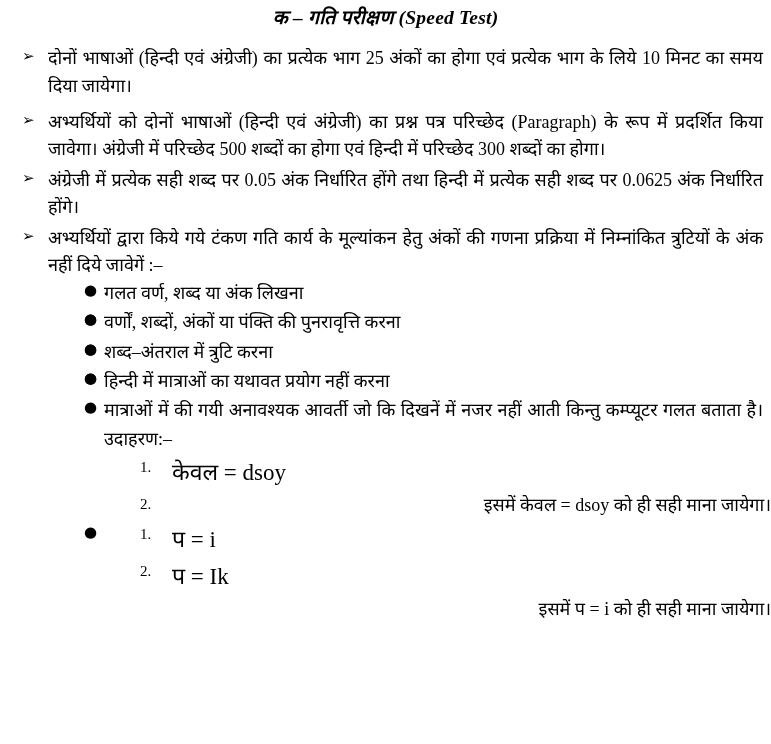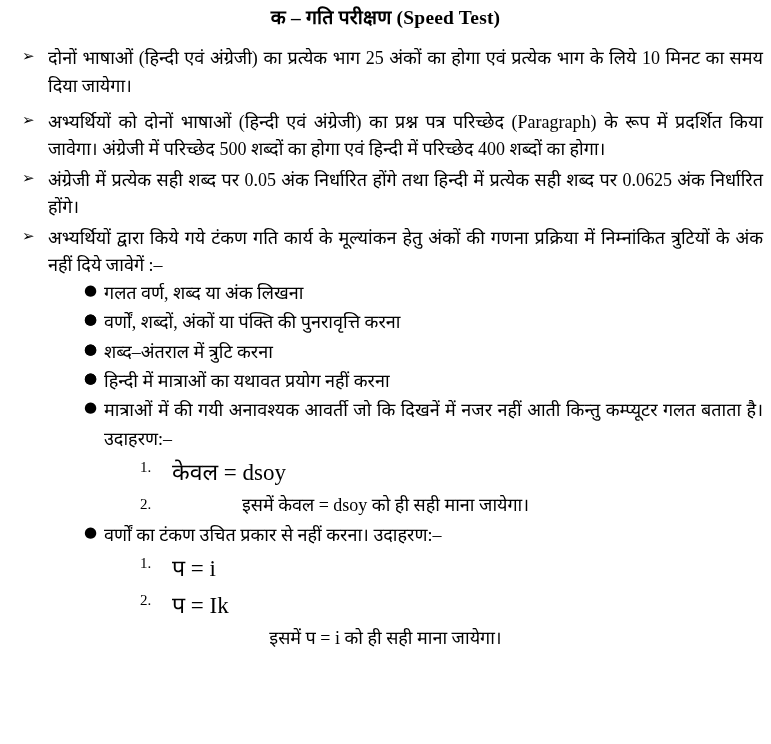--- a/index.html
+++ b/index.html
@@ -22,20 +22,21 @@
     padding: 0;
   }
   .doc-title {
     text-align: center;
     font-weight: bold;
     font-size: 19.5px;
     line-height: 1.2;
     margin: 6px 0 0 0;
     padding: 0;
     letter-spacing: 0.2px;
+    font-style: italic;
   }
   
   .arrow-list {
     margin: 0;
     padding: 0;
     list-style: none;
   }
   .arrow-item {
     position: relative;
     padding-left: 48px;
@@ -97,21 +98,21 @@
   }
   .num-item > .marker {
     position: absolute;
     left: 140px;
     top: 1px;
     font-size: 15px;
   }
   .concl {
     font-size: 18px;
     line-height: 1.62;
-    text-align: center;
+    text-align: right;
   }
   .latin { font-size: 23px; }
 </style>
 </head>
 <body>
 
 <div class="page">
 
   <h1 class="doc-title">क – गति परीक्षण (Speed Test)</h1>
 
@@ -121,21 +122,21 @@
 
     <li class="arrow-item">
       <span class="marker">➢</span>
       <span>दोनों भाषाओं (हिन्दी एवं अंग्रेजी) का प्रत्येक भाग 25 अंकों का होगा एवं प्रत्येक भाग के लिये 10 मिनट का समय दिया जायेगा।</span>
     </li>
 
     <div class="gap-md"></div>
 
     <li class="arrow-item">
       <span class="marker">➢</span>
-      <span>अभ्यर्थियों को दोनों भाषाओं (हिन्दी एवं अंग्रेजी) का प्रश्न पत्र परिच्छेद (Paragraph) के रूप में प्रदर्शित किया जावेगा। अंग्रेजी में परिच्छेद 500 शब्दों का होगा एवं हिन्दी में परिच्छेद 400 शब्दों का होगा।</span>
+      <span>अभ्यर्थियों को दोनों भाषाओं (हिन्दी एवं अंग्रेजी) का प्रश्न पत्र परिच्छेद (Paragraph) के रूप में प्रदर्शित किया जावेगा। अंग्रेजी में परिच्छेद 500 शब्दों का होगा एवं हिन्दी में परिच्छेद 300 शब्दों का होगा।</span>
     </li>
 
     <div class="gap-sm"></div>
 
     <li class="arrow-item">
       <span class="marker">➢</span>
       <span>अंग्रेजी में प्रत्येक सही शब्द पर 0.05 अंक निर्धारित होंगे तथा हिन्दी में प्रत्येक सही शब्द पर 0.0625 अंक निर्धारित होंगे।</span>
     </li>
 
     <div class="gap-sm"></div>
@@ -195,21 +196,20 @@
     <li class="num-item">
       <span class="marker">2.</span>
     </li>
   </ul>
 
   <div class="concl">इसमें केवल = dsoy को ही सही माना जायेगा।</div>
 
   <ul class="dot-list">
     <li class="dot-item no-just">
       <span class="marker">●</span>
-      <span>वर्णों का टंकण उचित प्रकार से नहीं करना। उदाहरण:–</span>
     </li>
   </ul>
 
   <ul class="num-list">
     <li class="num-item">
       <span class="marker">1.</span>
       <span class="latin">प = i</span>
     </li>
     <li class="num-item">
       <span class="marker">2.</span>

